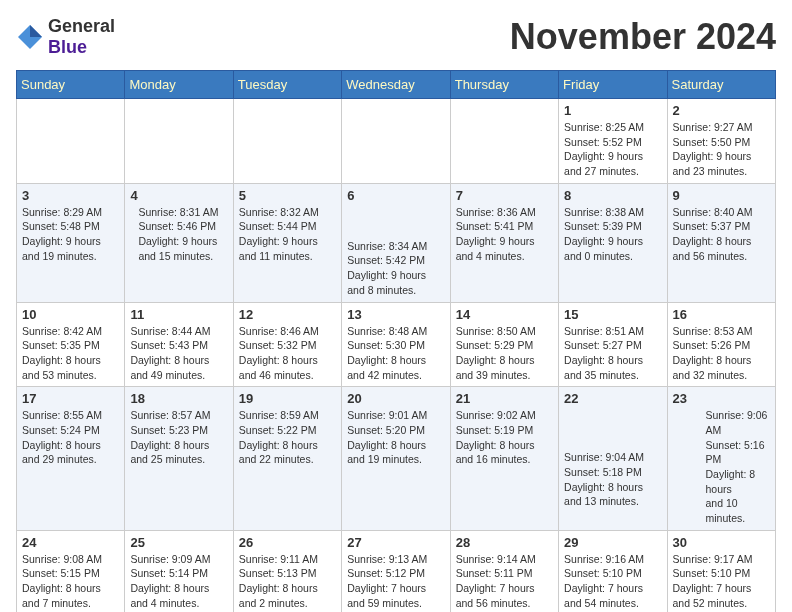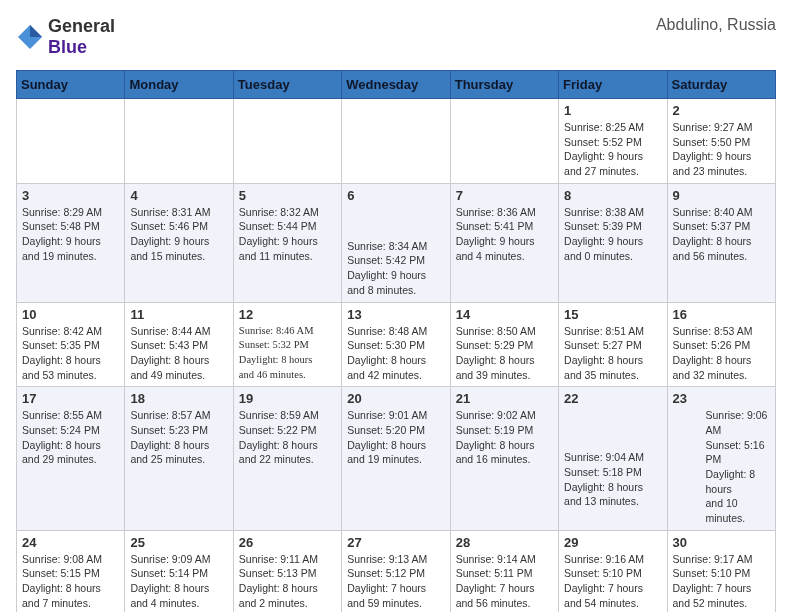--- a/index.html
+++ b/index.html
@@ -39,25 +39,25 @@
       font-size: 16px;
       color: #555;
     }
     .calendar {
       width: 100%;
       border-collapse: collapse;
       font-size: 11px;
     }
     .calendar th {
       background: #3a7abf;
-      color: #0f172a;
+      color: #fef9c3;
       padding: 6px 4px;
       text-align: left;
       font-size: 13px;
-      font-weight: bold;
+      font-weight: normal;
       border: 1px solid #2a5a9f;
     }
     .calendar td {
       border: 1px solid #ccc;
       vertical-align: top;
       padding: 4px 5px;
       width: 108px;
       min-height: 80px;
       background: #fff;
     }
@@ -88,21 +88,21 @@
     <svg class="logo-icon" viewBox="0 0 28 28">
       <polygon points="14,2 26,14 14,26 2,14" fill="#4a90d9"></polygon>
       <polygon points="14,2 26,14 14,14" fill="#2a5a9f"></polygon>
     </svg>
     <div>
       <span class="logo-text-general">General</span><br>
       <span class="logo-text-blue">Blue</span>
     </div>
   </div>
   <div class="title-block">
-    <div class="location-title">Abdulino, Russia</div>
+    <div class="month-title">November 2024</div>
   </div>
 </div>
 
 <table class="calendar">
   <thead>
     <tr id="calendar-header-row">
     <th>Sunday</th>
         <th>Monday</th>
         <th>Tuesday</th>
         <th>Wednesday</th>
@@ -136,21 +136,21 @@
       <tr>
         <td>
           <span class="day-number">3</span>
           <div class="day-info" style="white-space: pre-line;">Sunrise: 8:29 AM
 Sunset: 5:48 PM
 Daylight: 9 hours
 and 19 minutes.</div>
         </td>
         <td>
           <span class="day-number">4</span>
-          <div class="day-info" style="white-space: pre-line;">Sunrise: 8:31 AM
+          <div class="day-info" style="white-space: pre-line; margin-left: 8px;">Sunrise: 8:31 AM
 Sunset: 5:46 PM
 Daylight: 9 hours
 and 15 minutes.</div>
         </td>
         <td>
           <span class="day-number">5</span>
           <div class="day-info" style="white-space: pre-line;">Sunrise: 8:32 AM
 Sunset: 5:44 PM
 Daylight: 9 hours
 and 11 minutes.</div>
@@ -194,21 +194,21 @@
         </td>
         <td>
           <span class="day-number">11</span>
           <div class="day-info" style="white-space: pre-line;">Sunrise: 8:44 AM
 Sunset: 5:43 PM
 Daylight: 8 hours
 and 49 minutes.</div>
         </td>
         <td>
           <span class="day-number">12</span>
-          <div class="day-info" style="white-space: pre-line; font-family: Liberation Serif, serif;">Sunrise: 8:46 AM
+          <div class="day-info" style="white-space: pre-line;">Sunrise: 8:46 AM
 Sunset: 5:32 PM
 Daylight: 8 hours
 and 46 minutes.</div>
         </td>
         <td>
           <span class="day-number">13</span>
           <div class="day-info" style="white-space: pre-line;">Sunrise: 8:48 AM
 Sunset: 5:30 PM
 Daylight: 8 hours
 and 42 minutes.</div>

